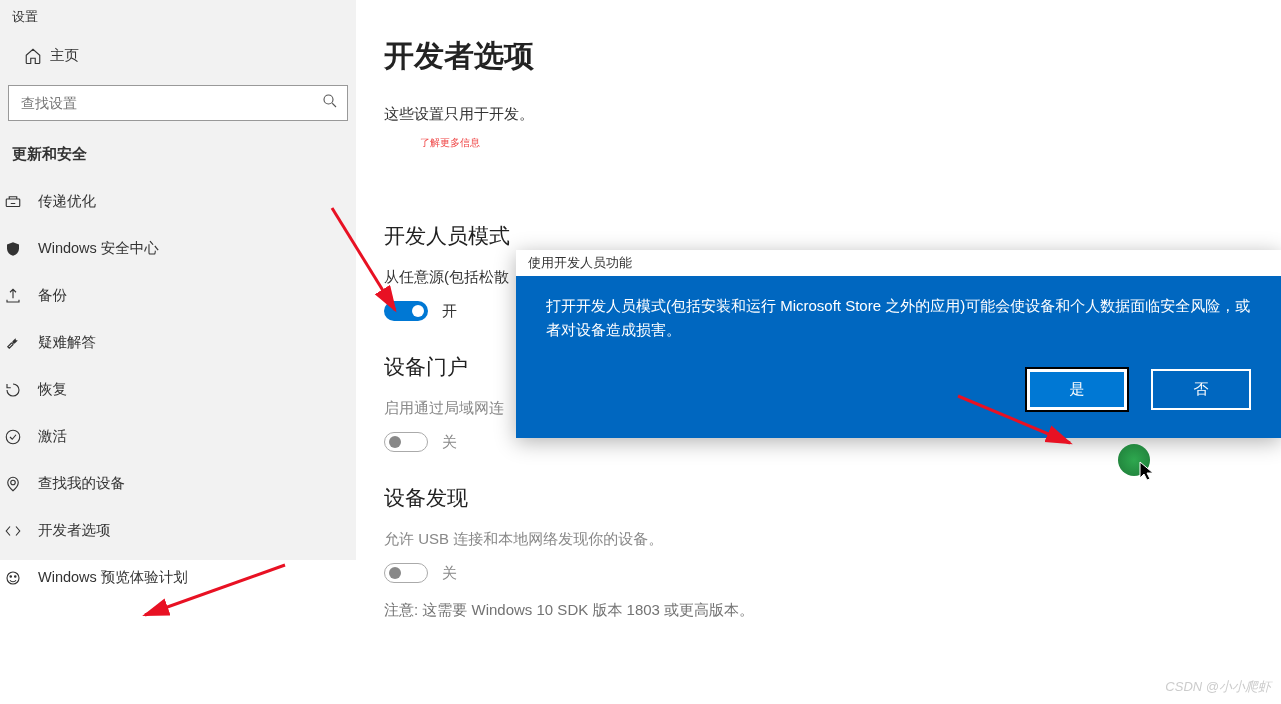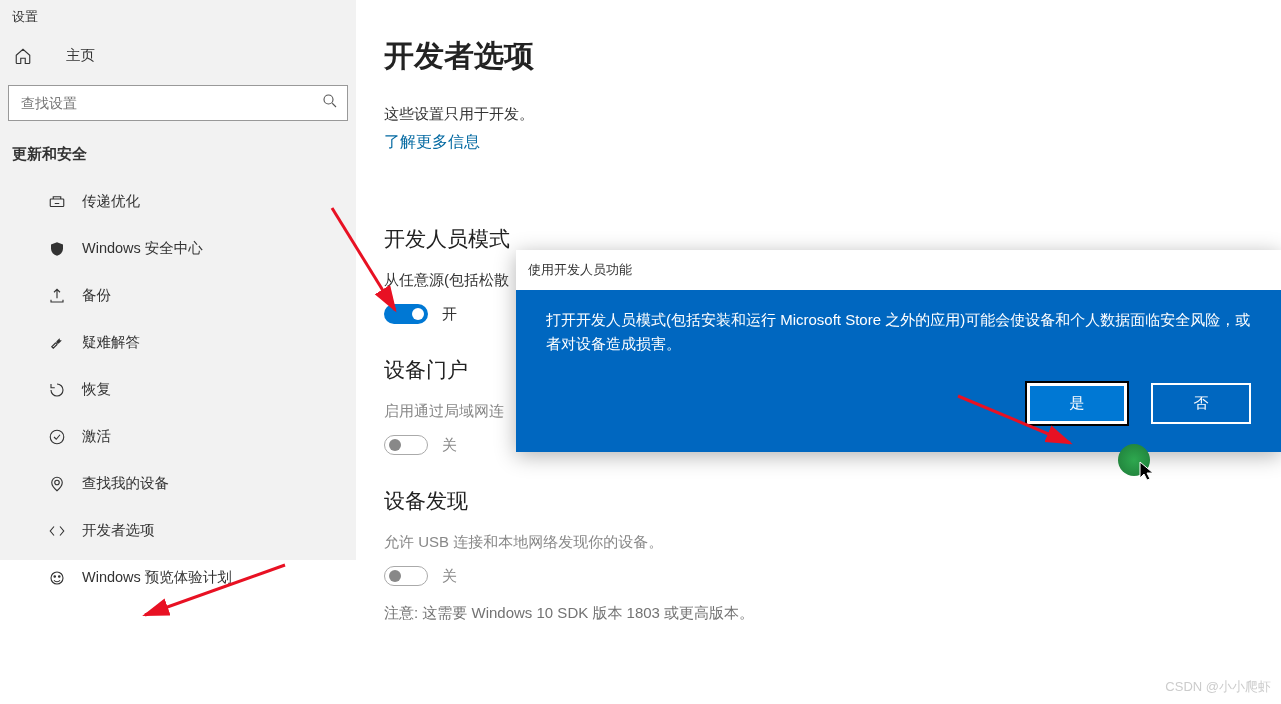--- a/index.html
+++ b/index.html
@@ -1,66 +1,66 @@
 <!DOCTYPE html>
 <html><head>
   <meta charset="utf-8">
   <style>
     * { margin: 0; padding: 0; box-sizing: border-box; font-family: "Microsoft YaHei", "Segoe UI", sans-serif; }
     body { width: 1281px; height: 704px; background: #fff; overflow: hidden; position: relative; }
     
     .sidebar { position: absolute; left: 0; top: 0; width: 356px; height: 560px; background: #f2f2f2; padding-top: 4px; }
     .sidebar-title { font-size: 13px; color: #333; padding: 4px 12px 8px; }
-    .nav-home { display: flex; align-items: center; padding: 12px 14px; gap: 34px; cursor: pointer; }
+    .nav-home { display: flex; align-items: center; padding: 12px 24px; gap: 8px; cursor: pointer; }
     .icon-slot { width: 18px; height: 18px; display: flex; align-items: center; justify-content: center; color: #333; }
     .nav-label { font-size: 14.5px; color: #333; }
     
     .search-box { margin: 8px 8px 14px; border: 1px solid #999; background: #fff; height: 36px; display: flex; align-items: center; padding: 0 8px 0 12px; }
     .search-input { flex: 1; border: none; outline: none; font-size: 14px; background: transparent; color: #000000; }
     .search-icon { color: #555; }
     
     .section-header { font-size: 15px; font-weight: 600; color: #333; padding: 10px 12px 14px; }
-    .nav-item { display: flex; align-items: center; padding: 14px 32px; gap: 16px; cursor: pointer; position: relative; margin-left: 16px; }
+    .nav-item { display: flex; align-items: center; padding: 14px 4px; gap: 16px; cursor: pointer; position: relative; }
     
     .main { position: absolute; left: 356px; top: 0; right: 0; height: 704px; padding: 36px 28px; }
     .main h1 { font-size: 30px; font-weight: 600; color: #222; margin-bottom: 28px; }
     .desc { font-size: 15px; color: #333; margin-bottom: 8px; }
-    .link { color: #0369a1; font-size: 16px; cursor: pointer; margin-bottom: 40px; display: inline-block; }
+    .link { color: #ef4444; font-size: 10px; cursor: pointer; margin-bottom: 40px; display: inline-block; margin-left: 36px; }
     
     .subsection { margin-top: 32px; }
     .subsection h2 { font-size: 21px; font-weight: 400; color: #222; margin-bottom: 18px; }
     .subdesc { font-size: 15px; color: #333; margin-bottom: 14px; }
     .subdesc.muted { color: #888; }
     
     .toggle-row { display: flex; align-items: center; gap: 14px; margin-bottom: 8px; }
     .toggle { width: 44px; height: 20px; border-radius: 10px; position: relative; cursor: pointer; }
     .toggle.on { background: #0078d4; }
     .toggle.off { background: #fff; border: 1.5px solid #666; }
     .toggle-knob { width: 12px; height: 12px; border-radius: 50%; position: absolute; top: 50%; transform: translateY(-50%); }
     .toggle.on .toggle-knob { background: #fff; right: 4px; }
     .toggle.off .toggle-knob { background: #000; left: 4px; }
     .toggle.off.disabled { border-color: #aaa; }
     .toggle.off.disabled .toggle-knob { background: #888; }
     .toggle-label { font-size: 15px; color: #333; }
     .toggle-label.muted { color: #888; }
     .note { font-size: 15px; color: #737373; margin-top: 18px; }
     
     .dialog { position: absolute; left: 516px; top: 250px; right: 0; background: #fff; box-shadow: 0 4px 20px rgba(0,0,0,0.3); }
-    .dialog-title { padding: 11px 12px; font-size: 13px; color: #333; }
+    .dialog-title { padding: 4px 12px; font-size: 13px; color: #333; }
     .dialog-body { background: #0067c0; color: #fff; padding: 18px 30px 28px; }
     .dialog-text { font-size: 15px; line-height: 1.6; margin-bottom: 27px; }
     .dialog-question { font-size: 15px; margin-bottom: 40px; }
     .dialog-buttons { display: flex; justify-content: flex-end; gap: 24px; }
     .dialog-btn { min-width: 100px; padding: 8px 36px; border: 2px solid #fff; background: transparent; color: #fff; font-size: 15px; cursor: pointer; text-align: center; }
     .dialog-btn.primary { background: #0078d4; border: 3px solid #fff; outline: 2px solid #000; }
     
     .arrow { position: absolute; pointer-events: none; }
     .cursor { position: absolute; pointer-events: none; }
     .click-circle { position: absolute; width: 32px; height: 32px; border-radius: 50%; background: radial-gradient(circle, #2ea84f 0%, #1e7a38 100%); pointer-events: none; }
-    .watermark { position: absolute; right: 10px; bottom: 8px; font-size: 13px; color: #ccc; }
+    .watermark { position: absolute; right: 10px; bottom: 8px; font-size: 13px; color: #ccc; font-style: italic; }
     
     svg.icon { width: 18px; height: 18px; stroke: currentColor; fill: none; stroke-width: 1.5; }
   </style>
 </head>
 <body>
 
 <div class="sidebar">
   <div class="sidebar-title">设置</div>
 
   <div class="nav-home">

